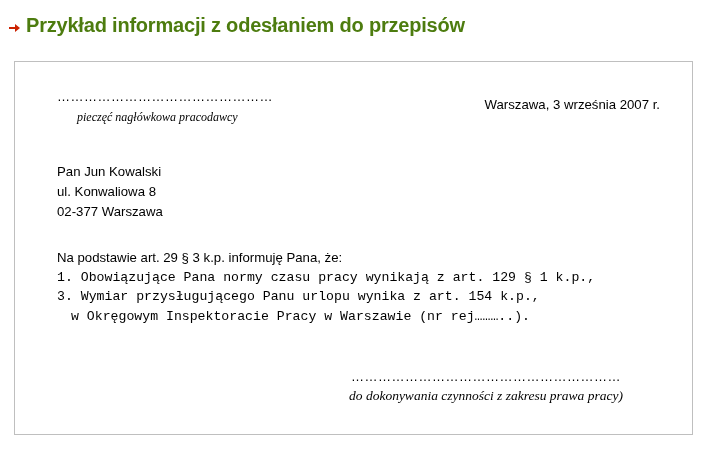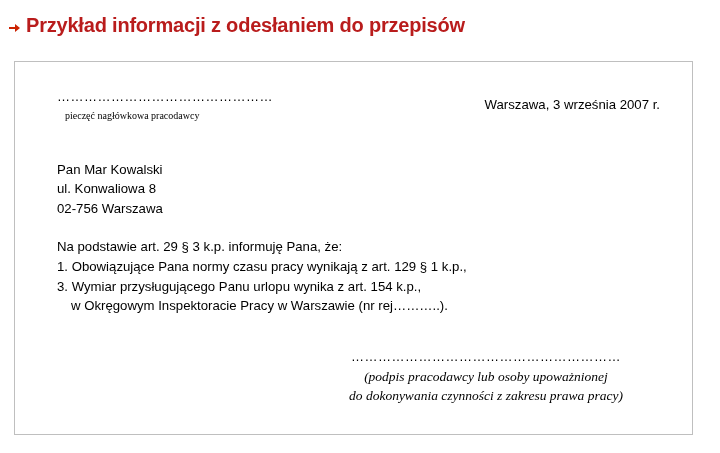--- a/index.html
+++ b/index.html
@@ -34,21 +34,21 @@
     position: relative;
     flex: 0 0 auto;
     margin-top: 4px;
   }
   .bullet-arrow svg {
     display: block;
   }
   .slide-title {
     font-size: 20px;
     font-weight: bold;
-    color: #b91c1c;
+    color: #4d7c0f;
     letter-spacing: -0.2px;
     white-space: nowrap;
   }
   .doc-box {
     position: absolute;
     left: 14px;
     top: 61px;
     width: 679px;
     height: 374px;
     background: #ffffff;
@@ -73,52 +73,54 @@
     margin-left: 18px;
   }
   .dots-line {
     font-size: 13px;
     letter-spacing: 0.5px;
     color: #000;
     white-space: nowrap;
   }
   .stamp-caption {
     font-family: "Liberation Serif", serif;
-    font-size: 10px;
+    font-style: italic;
+    font-size: 12px;
     margin-top: 3px;
-    margin-left: 8px;
+    margin-left: 20px;
   }
   .place-date {
     font-size: 13.2px;
     margin-top: 8px;
     margin-right: 8px;
     white-space: nowrap;
   }
   .addressee {
     margin-top: 36px;
     margin-left: 18px;
   }
   .addressee div {
     font-size: 13.2px;
     line-height: 1.5;
     white-space: nowrap;
   }
   .body-block {
-    margin-top: 18px;
+    margin-top: 26px;
     margin-left: 18px;
   }
   .body-block .lead {
     font-size: 13.2px;
     line-height: 1.5;
     white-space: nowrap;
   }
   .body-block .item {
     font-size: 13.2px;
     line-height: 1.5;
     white-space: nowrap;
+    font-family: Liberation Mono, monospace;
   }
   .body-block .item.cont {
     padding-left: 14px;
   }
   .signature-block {
     position: absolute;
     right: 26px;
     bottom: 28px;
     text-align: center;
     width: 360px;
@@ -154,34 +156,33 @@
 
       <div class="row-top">
         <div class="stamp-block">
           <div class="dots-line">…………………………………………</div>
           <div class="stamp-caption">pieczęć nagłówkowa pracodawcy</div>
         </div>
         <div class="place-date">Warszawa, 3 września 2007 r.</div>
       </div>
 
       <div class="addressee">
-        <div>Pan Mar Kowalski</div>
+        <div>Pan Jun Kowalski</div>
         <div>ul. Konwaliowa 8</div>
-        <div>02-756 Warszawa</div>
+        <div>02-377 Warszawa</div>
       </div>
 
       <div class="body-block">
         <div class="lead">Na podstawie art. 29 § 3 k.p. informuję Pana, że:</div>
         <div class="item">1. Obowiązujące Pana normy czasu pracy wynikają z art. 129 § 1 k.p.,</div>
         <div class="item">3. Wymiar przysługującego Panu urlopu wynika z art. 154 k.p.,</div>
         <div class="item cont">w Okręgowym Inspektoracie Pracy w Warszawie (nr rej………..).</div>
       </div>
 
       <div class="signature-block">
         <div class="dots-line">……………………………………………………</div>
-        <div class="sig-caption">(podpis pracodawcy lub osoby upoważnionej</div>
         <div class="sig-caption">do dokonywania czynności z zakresu prawa pracy)</div>
       </div>
 
     </div>
   </div>
 
 </div>
 
 </body></html>

